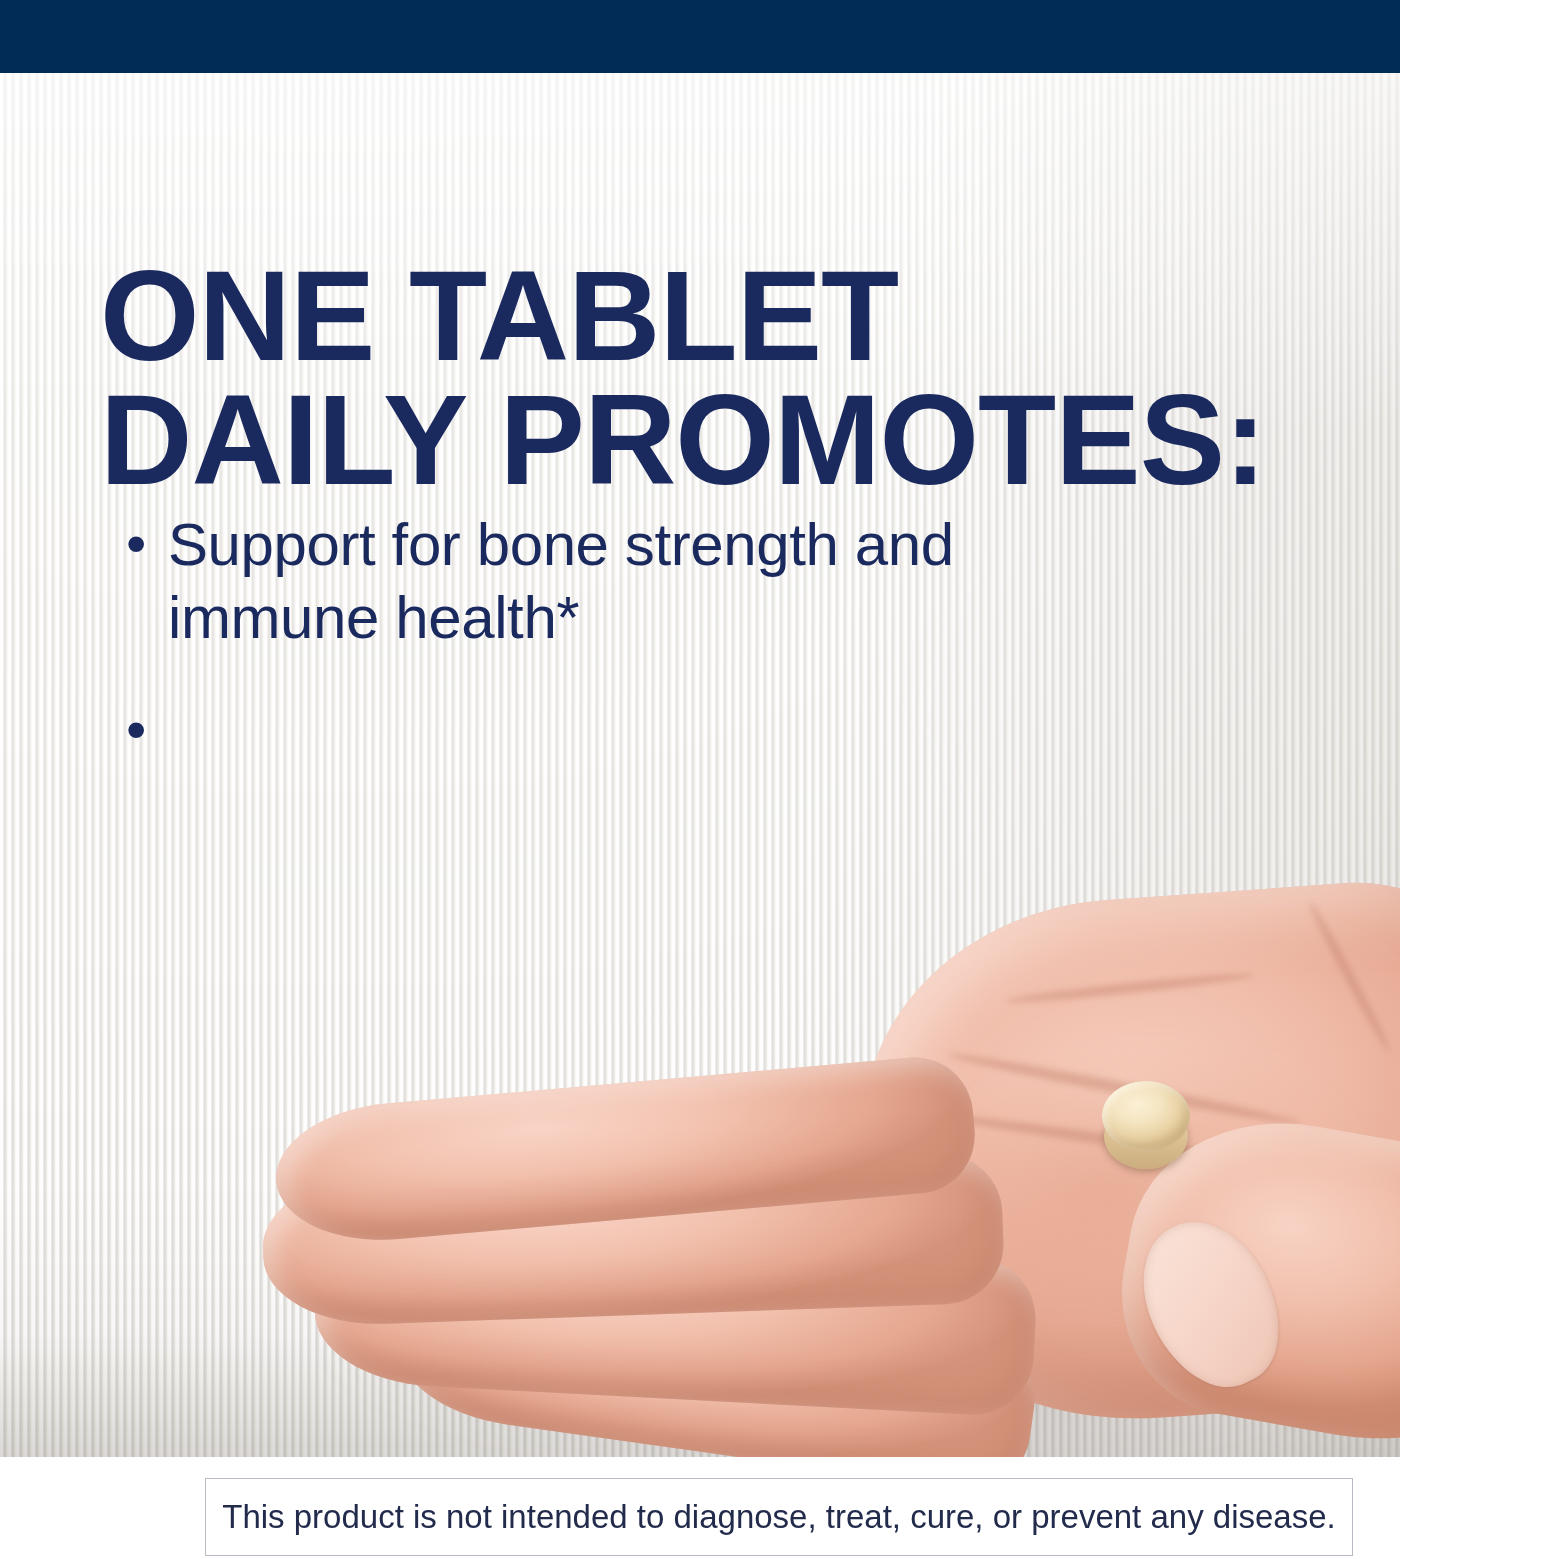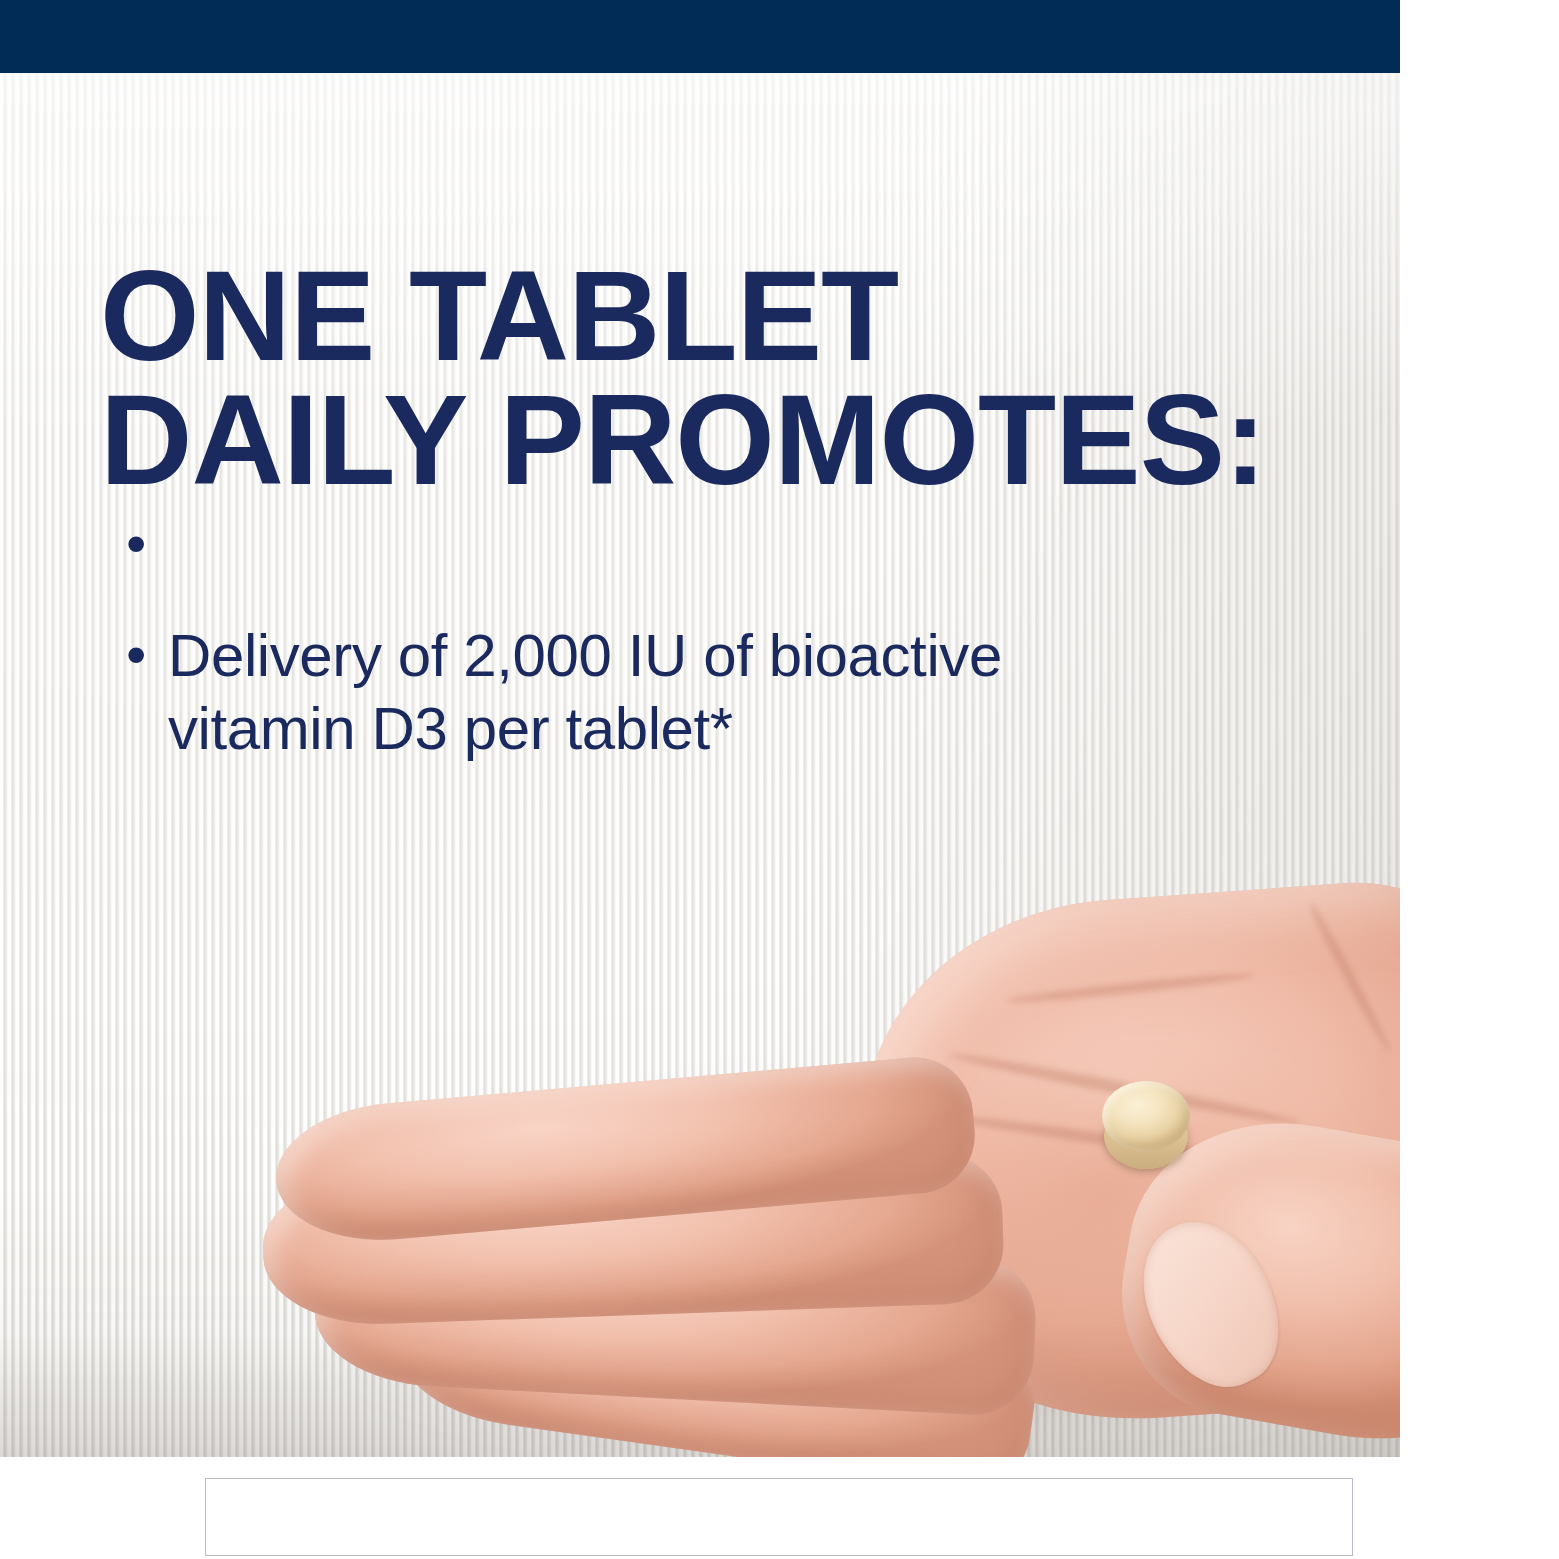--- a/index.html
+++ b/index.html
@@ -311,25 +311,26 @@
       <div class="tablet-top"></div>
     </div>
   </div>
 
   <h1 class="headline">ONE TABLET
 DAILY PROMOTES:</h1>
 
   <div class="bullets">
     <div class="bullet-row">
       <span class="bullet-dot">•</span>
+      <span class="bullet-text">Support for bone strength and immune health*</span>
     </div>
     <div class="bullet-row">
       <span class="bullet-dot">•</span>
-      <span class="bullet-text">Delivery of 2,000 IU of bioactive vitamin D3 per tablet*</span>
     </div>
   </div>
 
   <div class="footer-zone">
     <div class="disclaimer-box">
+      <div class="disclaimer-line">This product is not intended to diagnose, treat, cure, or prevent any disease.</div>
     </div>
   </div>
 
 </div>
 
 </body></html>

